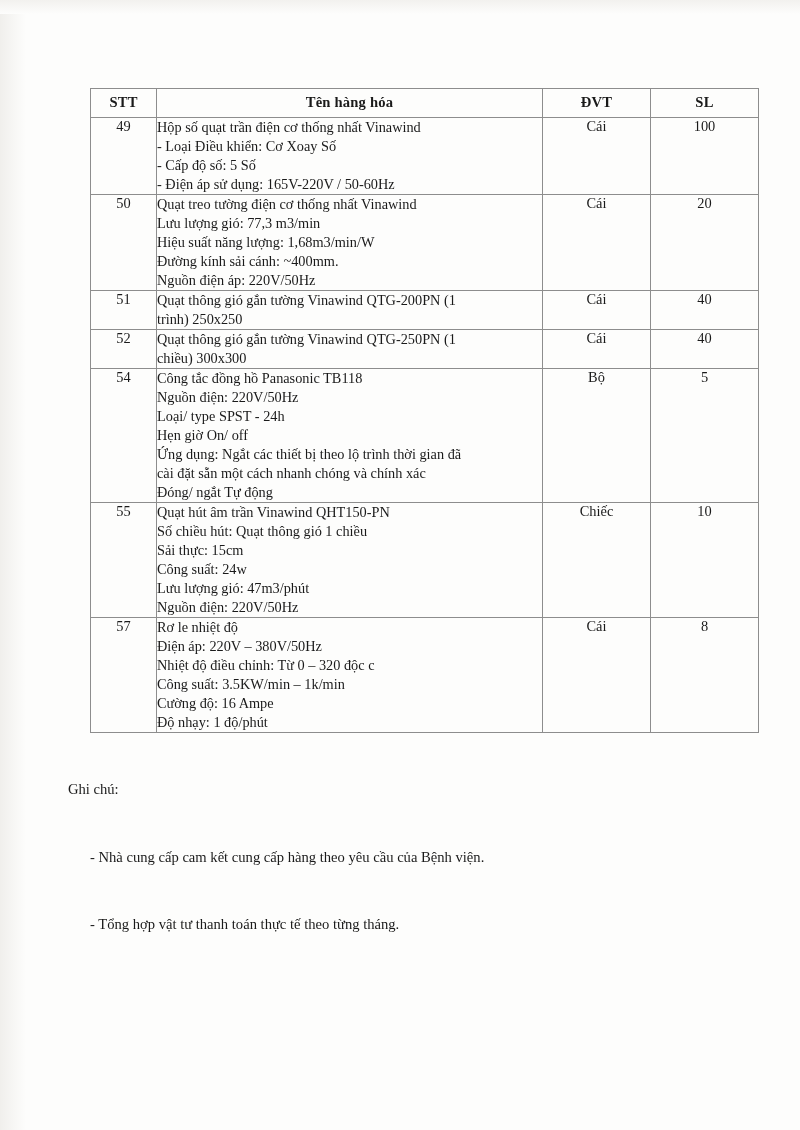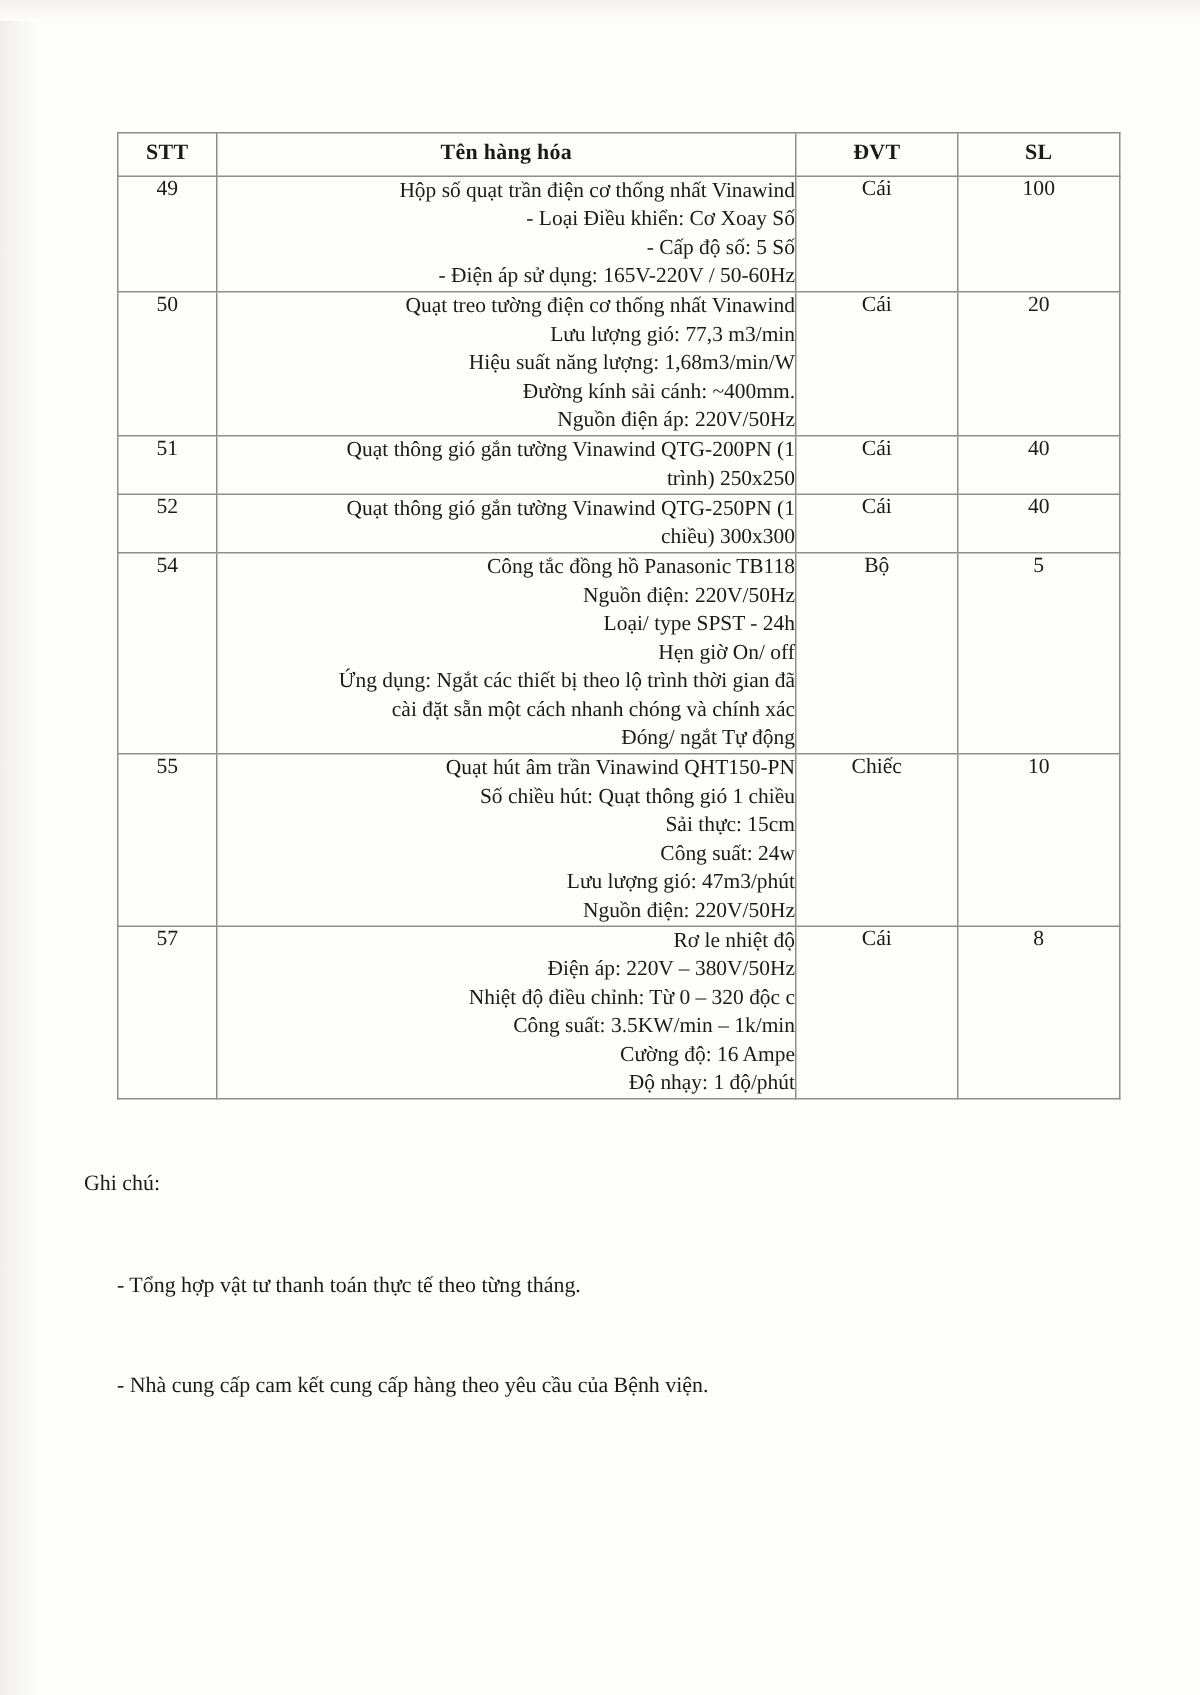--- a/index.html
+++ b/index.html
@@ -27,21 +27,21 @@
     background: linear-gradient(to right, #f0efec 0%, #fdfdfc 100%);
   }
   .scan-edge-top {
     position: absolute;
     left: 0; right: 0; top: 0;
     height: 14px;
     background: linear-gradient(to bottom, #f2f1ee 0%, #fdfdfc 100%);
   }
   .doc-wrap {
     position: absolute;
-    left: 78px;
+    left: 90px;
     top: 88px;
     width: 668px;
   }
   table.items {
     border-collapse: collapse;
     width: 100%;
     table-layout: fixed;
     font-size: 14.3px;
   }
   table.items th, table.items td {
@@ -64,21 +64,20 @@
 
   td.stt, td.dvt, td.sl {
     text-align: center;
     vertical-align: middle;
     font-size: 14.4px;
     margin-top: 10px;
   }
   td.name {
     padding: 4px 6px 5px 8px;
     line-height: 1.33;
-    text-align: right;
   }
   td.name .line {
     display: block;
     white-space: pre-wrap;
   }
   .note {
     margin-top: 10px;
     font-size: 14.6px;
     line-height: 1.55;
     padding-left: 0px;
@@ -199,17 +198,17 @@
               <span class="line">Độ nhạy: 1 độ/phút</span>
             </td>
             <td class="dvt">Cái</td>
             <td class="sl">8</td>
           </tr>
         </tbody>
     </table>
 
     <div class="note">
       <span class="nline nhead">Ghi chú:</span>
+      <span class="nline">- Nhà cung cấp cam kết cung cấp hàng theo yêu cầu của Bệnh viện.</span>
       <span class="nline">- Tổng hợp vật tư thanh toán thực tế theo từng tháng.</span>
-      <span class="nline">- Nhà cung cấp cam kết cung cấp hàng theo yêu cầu của Bệnh viện.</span>
     </div>
   </div>
 </div>
 
 </body></html>

